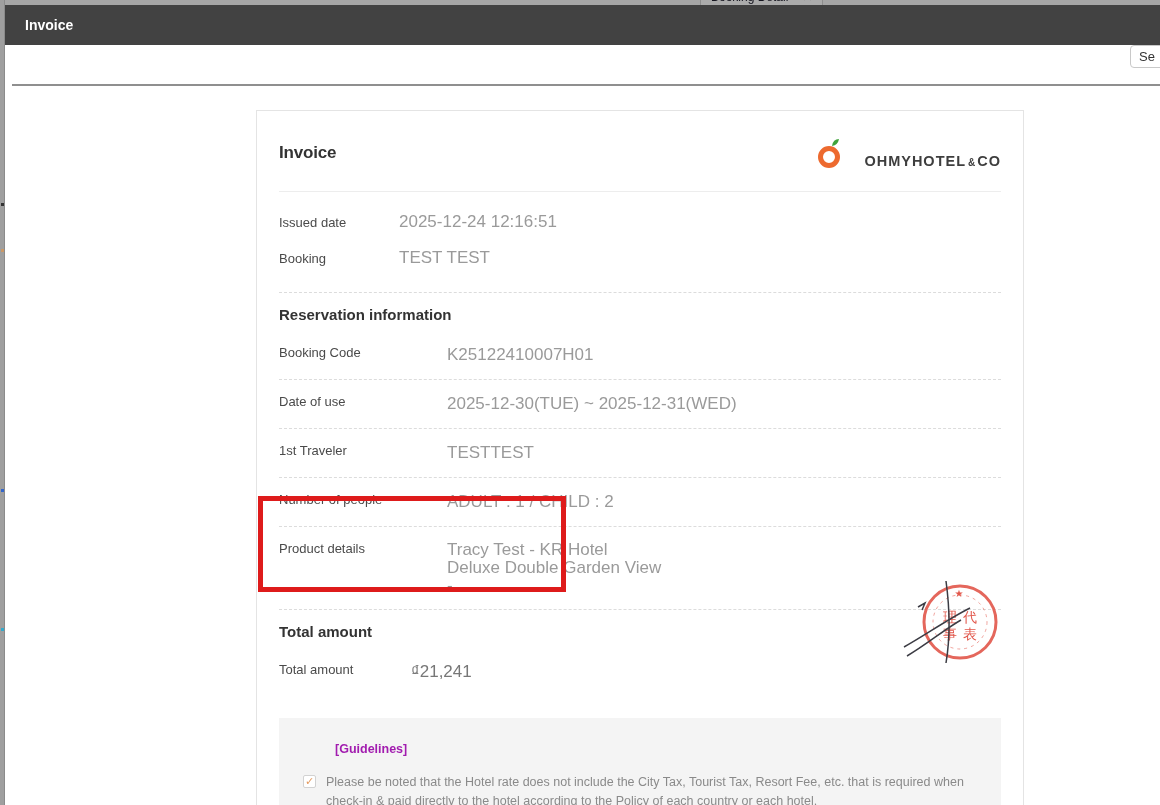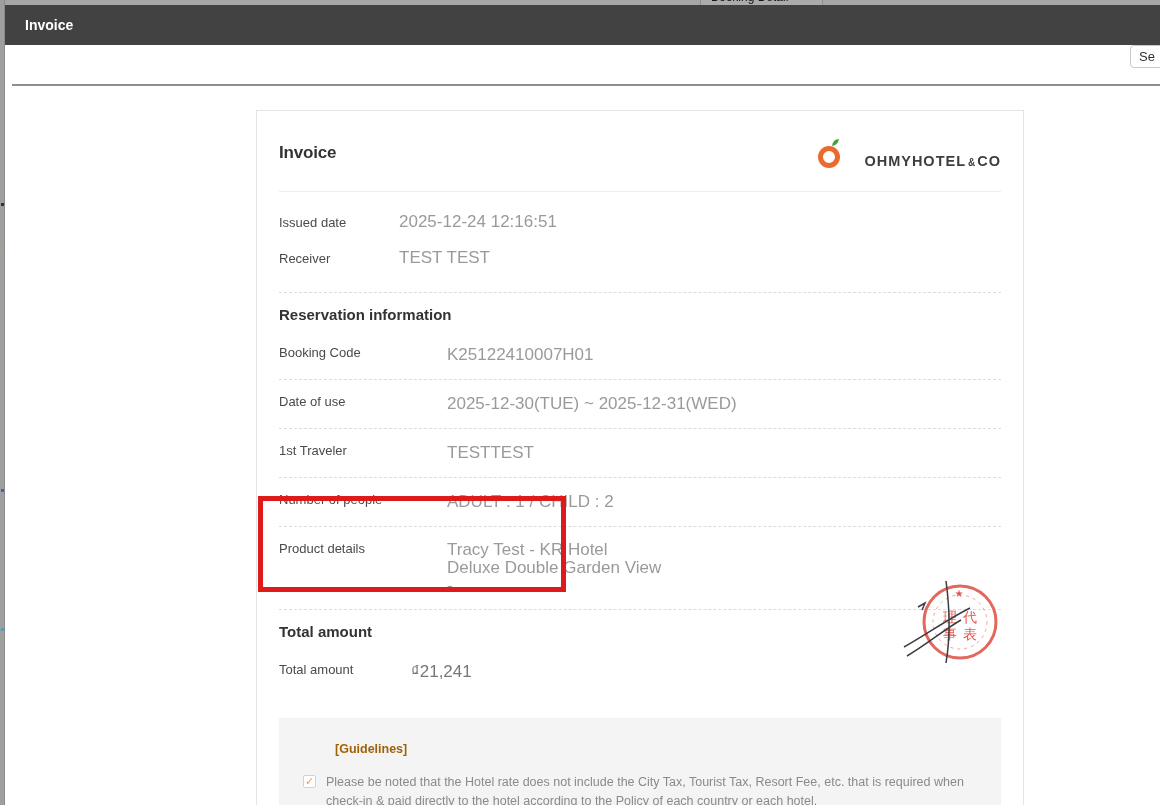--- a/index.html
+++ b/index.html
@@ -55,21 +55,21 @@
   .rrow .lines span { display:block; line-height:18px; }
 
   .trow { display:flex; padding:14px 0 10px; }
   .trow .value { color:#777;margin-left:12px; }
 
   .stamp-wrap { position:absolute; left:645px; top:466px; width:102px; height:90px;
     pointer-events:none; }
 
   .guidelines { margin-top:26px; background:#f4f4f4; padding:24px 24px 28px;
     height:170px; }
-  .g-head { color:#a16207; font-size:12.5px; font-weight:bold;padding-left:32px; }
+  .g-head { color:#a21caf; font-size:12.5px; font-weight:bold;padding-left:32px; }
   .g-item { display:flex; gap:10px; margin-top:17px; }
   .g-check { width:13px; height:13px; min-width:13px; margin-top:2px; background:#fff;
     border:1px solid #d2d2d2; border-radius:2px; color:#e49a5f; font-size:11px;
     line-height:11px; text-align:center; cursor:pointer; }
   .g-text { font-size:12.5px; color:#8a8a8a; line-height:19px; max-width:660px; }
 
   
   .red-box { position:absolute; left:258px; top:496px; width:308px; height:96px;
     border:5px solid #de1b1b; z-index:50; pointer-events:none; }
 </style>
@@ -114,21 +114,21 @@
       </span>
     </div>
   </div>
 
   <div class="meta">
     <div class="row">
       <span class="label">Issued date</span>
       <span class="value">2025-12-24 12:16:51</span>
     </div>
     <div class="row">
-      <span class="label">Receiver</span>
+      <span class="label">Booking</span>
       <span class="value">TEST TEST</span>
     </div>
   </div>
 
   <h2 class="sect">Reservation information</h2>
 
   <div class="rrow">
     <span class="label">Booking Code</span>
     <span class="value">K25122410007H01</span>
   </div>

